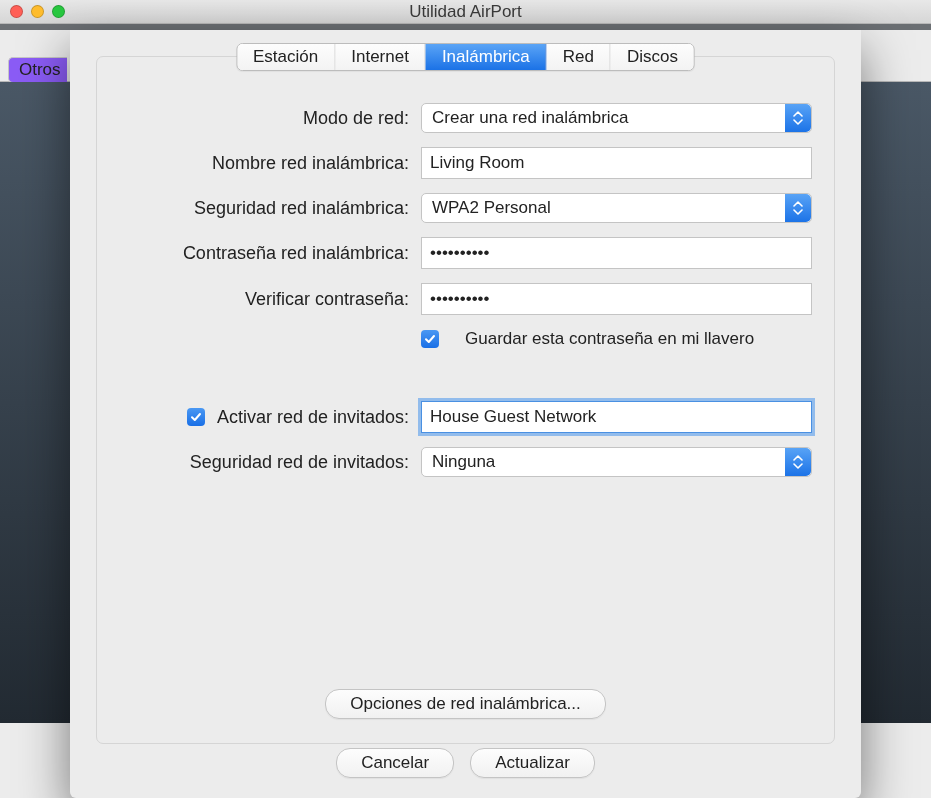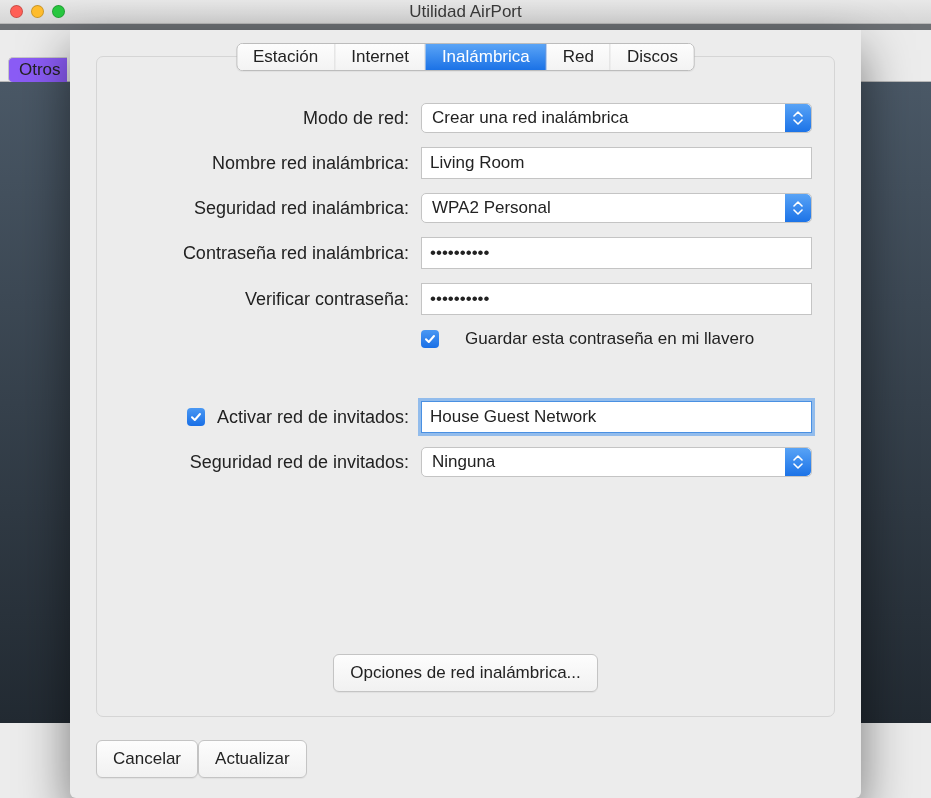--- a/index.html
+++ b/index.html
@@ -211,35 +211,35 @@
     font-size: 17px;
   }
   .spacer { flex: 1; }
   .opts-row {
     display: flex;
     justify-content: center;
     margin-top: auto;
     margin-bottom: 4px;
   }
   .pushbtn {
-    height: 38px;
-    padding: 0 16px;
+    height: 30px;
+    padding: 0 24px;
     border: 1px solid #c4c4c4;
     background: linear-gradient(#fdfdfd, #f1f1f1);
-    border-radius: 6px;
+    border-radius: 14px;
     font-size: 17px;
     color: #222;
     cursor: default;
     box-shadow: 0 1px 1px rgba(0,0,0,0.05);
   }
   .footer {
     display: flex;
-    justify-content: flex-start;
-    gap: 0;
-    margin-top: 23px;
+    justify-content: center;
+    gap: 16px;
+    margin-top: 4px;
   }
   .gap { height: 24px; grid-column: 1 / span 2; }
 </style>
 </head>
 <body>
 
 <div class="titlebar">
   <div class="traffic">
     <div class="tl red"></div>
     <div class="tl yellow"></div>

